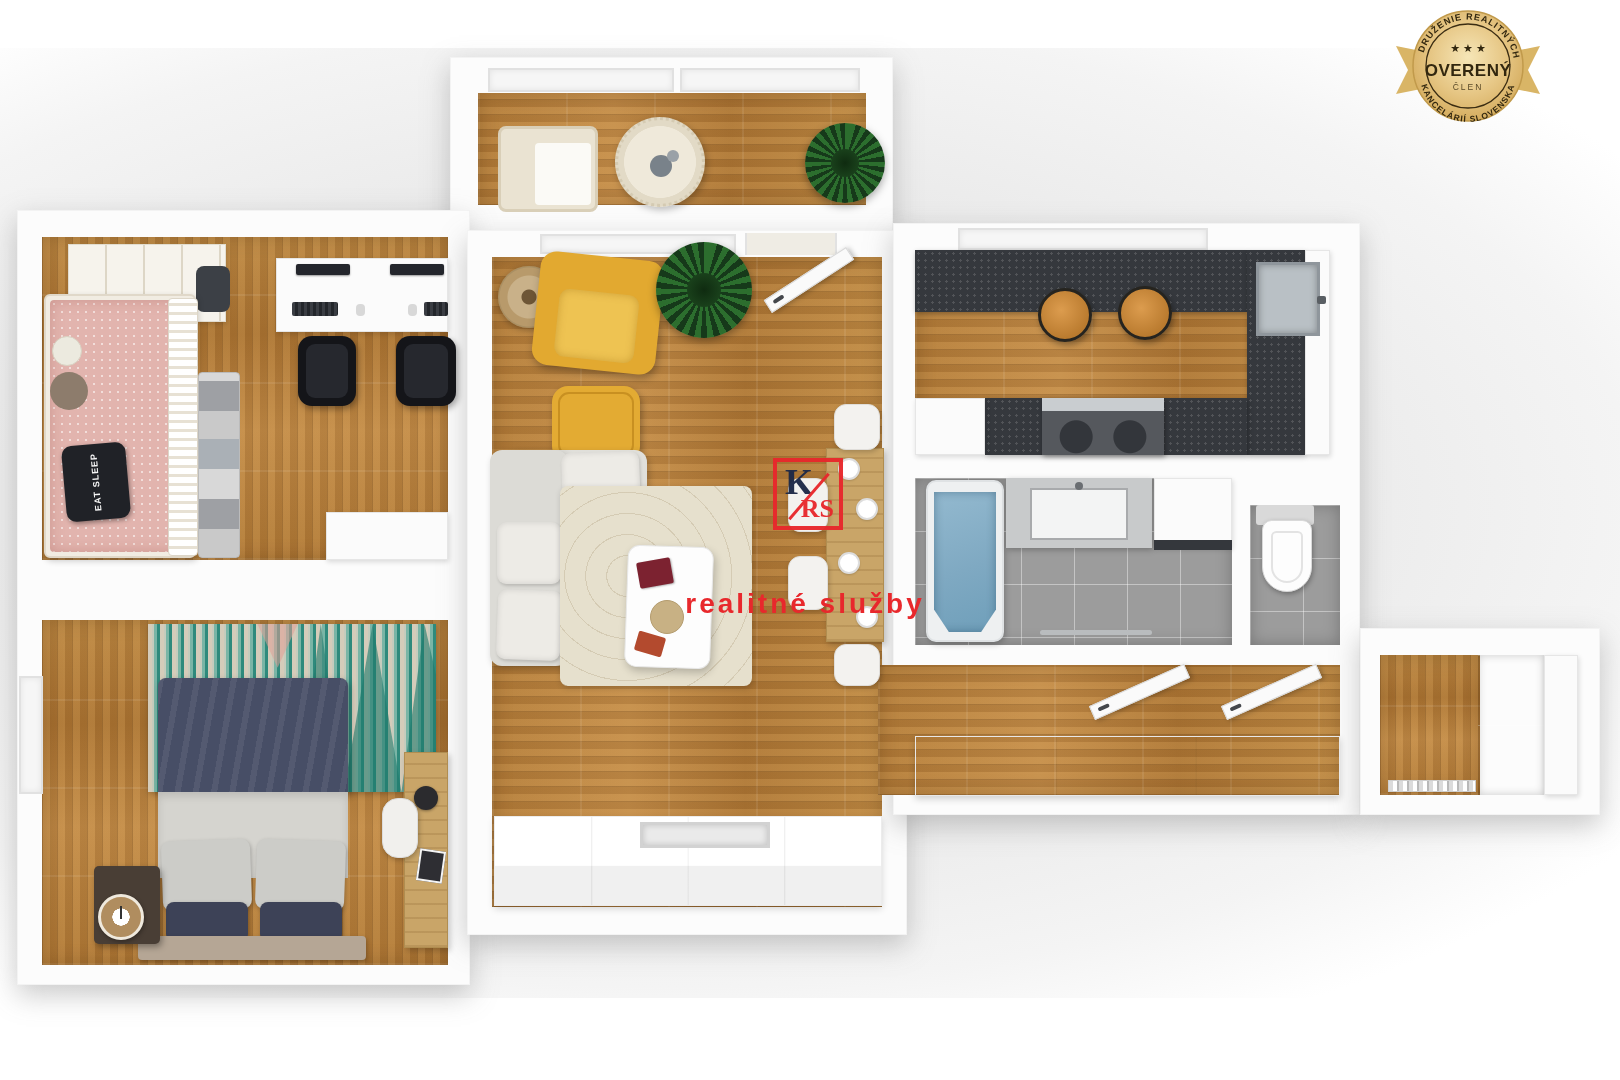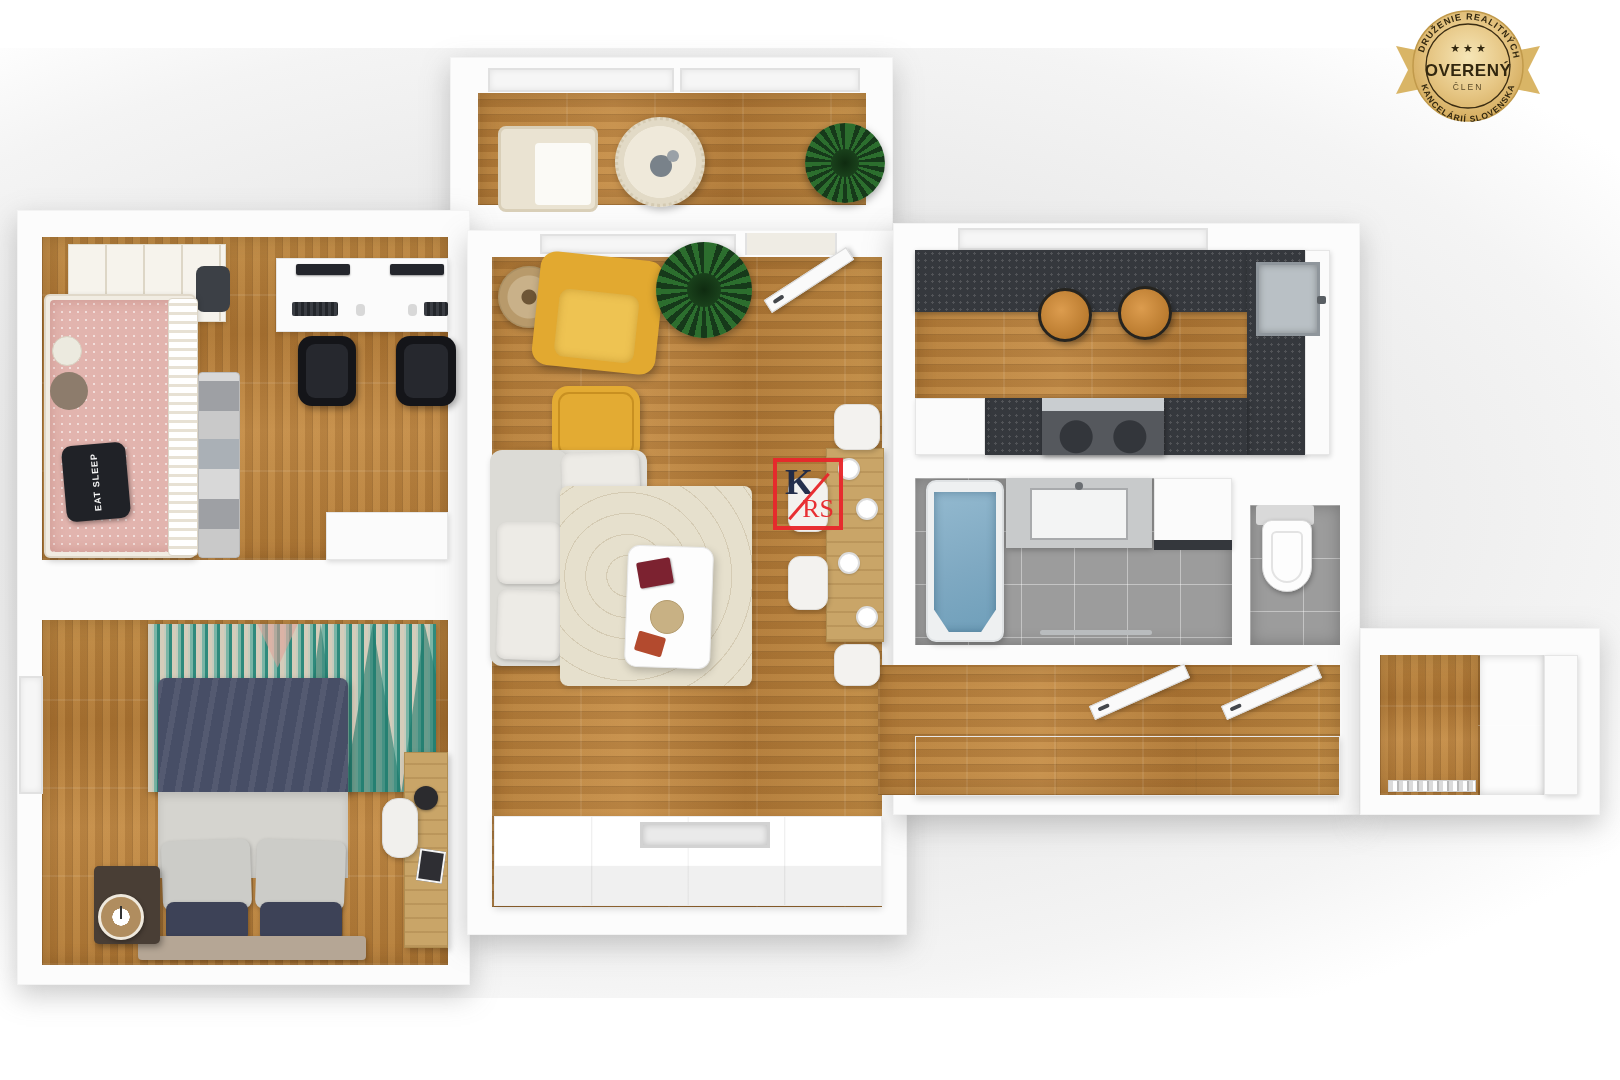--- a/index.html
+++ b/index.html
@@ -77,21 +77,21 @@
   .vanity{background:#c8cacb;box-shadow:1px 2px 6px rgba(0,0,0,.25);}
   .sinkrect{background:#f3f4f4;border:2px solid #a8aaac;}
   .sinkrect::after{content:"";position:absolute;left:46%;top:-8px;width:8px;height:8px;background:#6a6e72;border-radius:50%;}
   .toilet{background:#fdfdfd;border:1px solid #d9d9d9;border-radius:10px 10px 26px 26px;box-shadow:1px 2px 5px rgba(0,0,0,.3);}
   .toilet::before{content:"";position:absolute;left:8px;right:8px;top:10px;bottom:8px;border:2px solid #e3e3e3;border-radius:6px 6px 18px 18px;}
   .sideboard{background:linear-gradient(#ffffff 40%, #f1f1f1 41%);border:1px solid #e8e8e8;box-shadow:0 3px 7px rgba(0,0,0,.18);
     background-image:linear-gradient(90deg, transparent 33%, rgba(0,0,0,.05) 33.2%, transparent 33.5%, transparent 66%, rgba(0,0,0,.05) 66.2%, transparent 66.5%);}
   .sill{background:repeating-linear-gradient(90deg,#dcdcdc 0 4px,#ffffff 4px 8px,#b9b9b9 8px 10px);border:1px solid #cfcfcf;}
   .wm-box{border:4px solid var(--red);opacity:.96;}
   .wm-k{font-family:"Liberation Serif",serif;font-weight:bold;color:var(--navy-text);font-size:36px;line-height:1;}
-  .wm-rs{font-family:"Liberation Serif",serif;font-weight:normal;color:var(--red);font-size:26px;line-height:1;}
+  .wm-rs{font-family:"Liberation Serif",serif;font-weight:bold;color:var(--red);font-size:26px;line-height:1;}
   .wm-slash{background:var(--red);height:3px;}
   .wm-name{font-family:"Liberation Serif",serif;font-weight:bold;color:var(--navy-text);font-size:46px;letter-spacing:1px;text-align:center;line-height:1;}
   .wm-tag{font-weight:bold;color:var(--red);font-size:28px;letter-spacing:3px;text-align:center;line-height:1;}
   .pillow-black{background:#202227;border-radius:10px;box-shadow:1px 2px 5px rgba(0,0,0,.4);}
   .pillow-text{position:absolute;left:50%;top:50%;transform:translate(-50%,-50%) rotate(-90deg);color:#f5f5f5;font-size:9px;font-weight:bold;letter-spacing:1px;white-space:nowrap;}
   .washer-strip{background:#34373c;}
   .bench-balcony{background:#eae3d2;border:3px solid #d9cfb8;border-radius:8px;}
   .bench-balcony::before{content:"";position:absolute;right:4px;top:14px;bottom:4px;width:60%;background:#fbfaf6;border-radius:4px;}
   .table-balcony{border-radius:50%;background:radial-gradient(circle,#efe9da 0 60%, #e2dac6 61%);border:3px dotted #d4cab2;box-shadow:2px 3px 7px rgba(0,0,0,.25);}
   .table-balcony::before{content:"";position:absolute;left:38%;top:42%;width:22px;height:22px;border-radius:50%;background:#79828a;}
@@ -230,20 +230,21 @@
 
   <div class="bench-balcony" style="left:498px;top:126px;width:100px;height:86px;"></div>
   <div class="table-balcony" style="left:615px;top:117px;width:90px;height:90px;"></div>
   <div class="plant" style="left:805px;top:123px;width:80px;height:80px;"></div>
 
   <div class="wm-box" style="left:773px;top:458px;width:70px;height:72px;">
     <span class="wm-k" style="left:8px;top:2px;">K</span>
     <span class="wm-slash" style="left:2px;top:33px;width:60px;transform:rotate(-49deg);"></span>
     <span class="wm-rs" style="right:5px;bottom:4px;">RS</span>
   </div>
+  <div class="wm-tag" style="left:605px;top:590px;width:400px;">realitné služby</div>
 
   <svg class="badge-svg" style="left:1386px;top:4px;" width="164" height="122" viewBox="0 0 164 122">
     <defs>
       <radialGradient id="gg" cx="50%" cy="42%" r="62%">
         <stop offset="0%" stop-color="#f6e6b7"></stop>
         <stop offset="55%" stop-color="#e6c684"></stop>
         <stop offset="100%" stop-color="#d2a858"></stop>
       </radialGradient>
     </defs>
     <path d="M10 42 L40 48 L40 84 L10 90 L22 66 Z" fill="#d9b566"></path>

